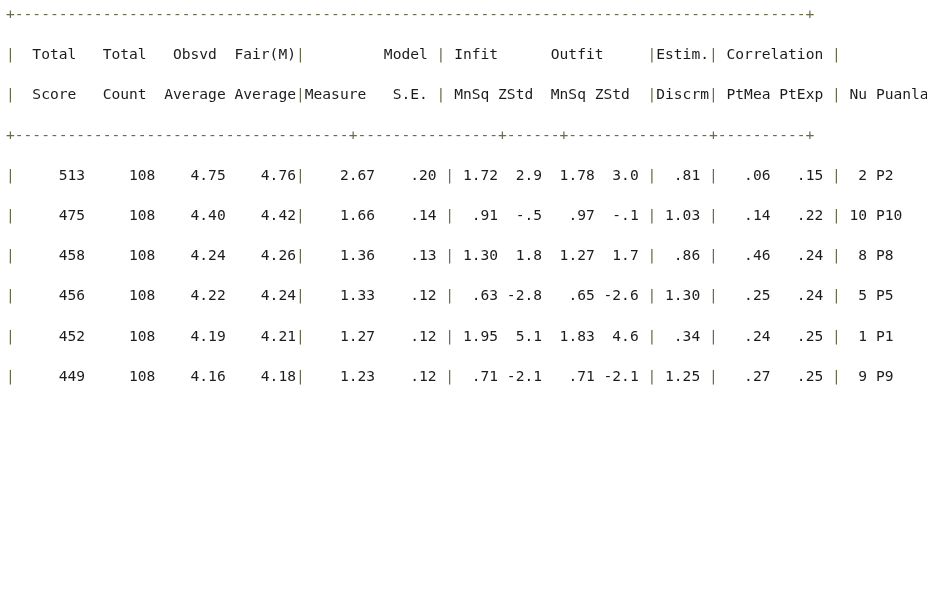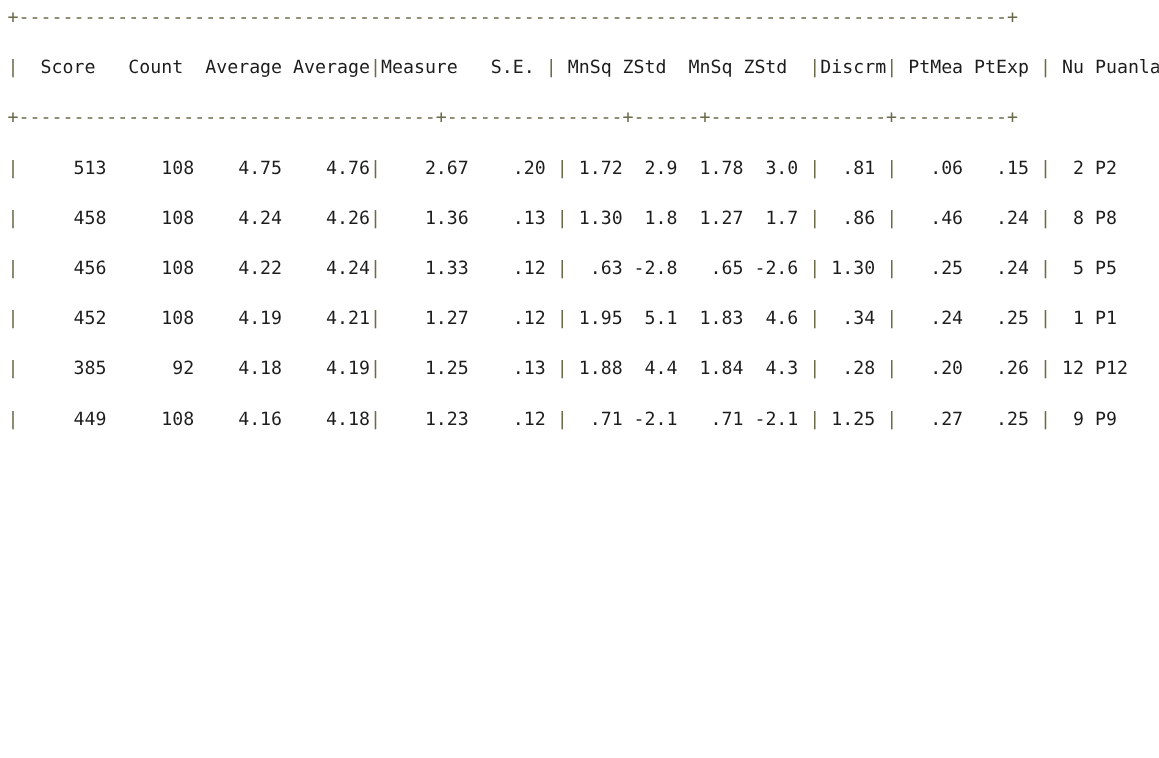--- a/index.html
+++ b/index.html
@@ -31,27 +31,28 @@
   }
   #report .line {
     display: block;
     height: 20.1px;
   }
 </style>
 </head>
 <body>
 
 <pre id="report"><span class="line rule">+------------------------------------------------------------------------------------------+</span>
+<span class="line"><span class="rule">|</span>  Total   Total   Obsvd  Fair(M)<span class="rule">|</span>         Model <span class="rule">|</span> Infit      Outfit     <span class="rule">|</span>Estim.<span class="rule">|</span> Correlation <span class="rule">|</span></span>
 <span class="line"><span class="rule">|</span>  Score   Count  Average Average<span class="rule">|</span>Measure   S.E. <span class="rule">|</span> MnSq ZStd  MnSq ZStd  <span class="rule">|</span>Discrm<span class="rule">|</span> PtMea PtExp <span class="rule">|</span> Nu Puanlayıcı</span>
 <span class="line rule">+--------------------------------------+----------------+------+----------------+----------+</span>
 <span class="line"><span class="rule">|</span>     513     108    4.75    4.76<span class="rule">|</span>    2.67    .20 <span class="rule">|</span> 1.72  2.9  1.78  3.0 <span class="rule">|</span>  .81 <span class="rule">|</span>   .06   .15 <span class="rule">|</span>  2 P2</span>
+<span class="line"><span class="rule">|</span>     475     108    4.40    4.42<span class="rule">|</span>    1.66    .14 <span class="rule">|</span>  .91  -.5   .97  -.1 <span class="rule">|</span> 1.03 <span class="rule">|</span>   .14   .22 <span class="rule">|</span> 10 P10</span>
 <span class="line"><span class="rule">|</span>     458     108    4.24    4.26<span class="rule">|</span>    1.36    .13 <span class="rule">|</span> 1.30  1.8  1.27  1.7 <span class="rule">|</span>  .86 <span class="rule">|</span>   .46   .24 <span class="rule">|</span>  8 P8</span>
 <span class="line"><span class="rule">|</span>     456     108    4.22    4.24<span class="rule">|</span>    1.33    .12 <span class="rule">|</span>  .63 -2.8   .65 -2.6 <span class="rule">|</span> 1.30 <span class="rule">|</span>   .25   .24 <span class="rule">|</span>  5 P5</span>
 <span class="line"><span class="rule">|</span>     452     108    4.19    4.21<span class="rule">|</span>    1.27    .12 <span class="rule">|</span> 1.95  5.1  1.83  4.6 <span class="rule">|</span>  .34 <span class="rule">|</span>   .24   .25 <span class="rule">|</span>  1 P1</span>
-<span class="line"><span class="rule">|</span>     385      92    4.18    4.19<span class="rule">|</span>    1.25    .13 <span class="rule">|</span> 1.88  4.4  1.84  4.3 <span class="rule">|</span>  .28 <span class="rule">|</span>   .20   .26 <span class="rule">|</span> 12 P12</span>
 <span class="line"><span class="rule">|</span>     449     108    4.16    4.18<span class="rule">|</span>    1.23    .12 <span class="rule">|</span>  .71 -2.1   .71 -2.1 <span class="rule">|</span> 1.25 <span class="rule">|</span>   .27   .25 <span class="rule">|</span>  9 P9</span>
 
 
 
 
 
 
 
 
 

